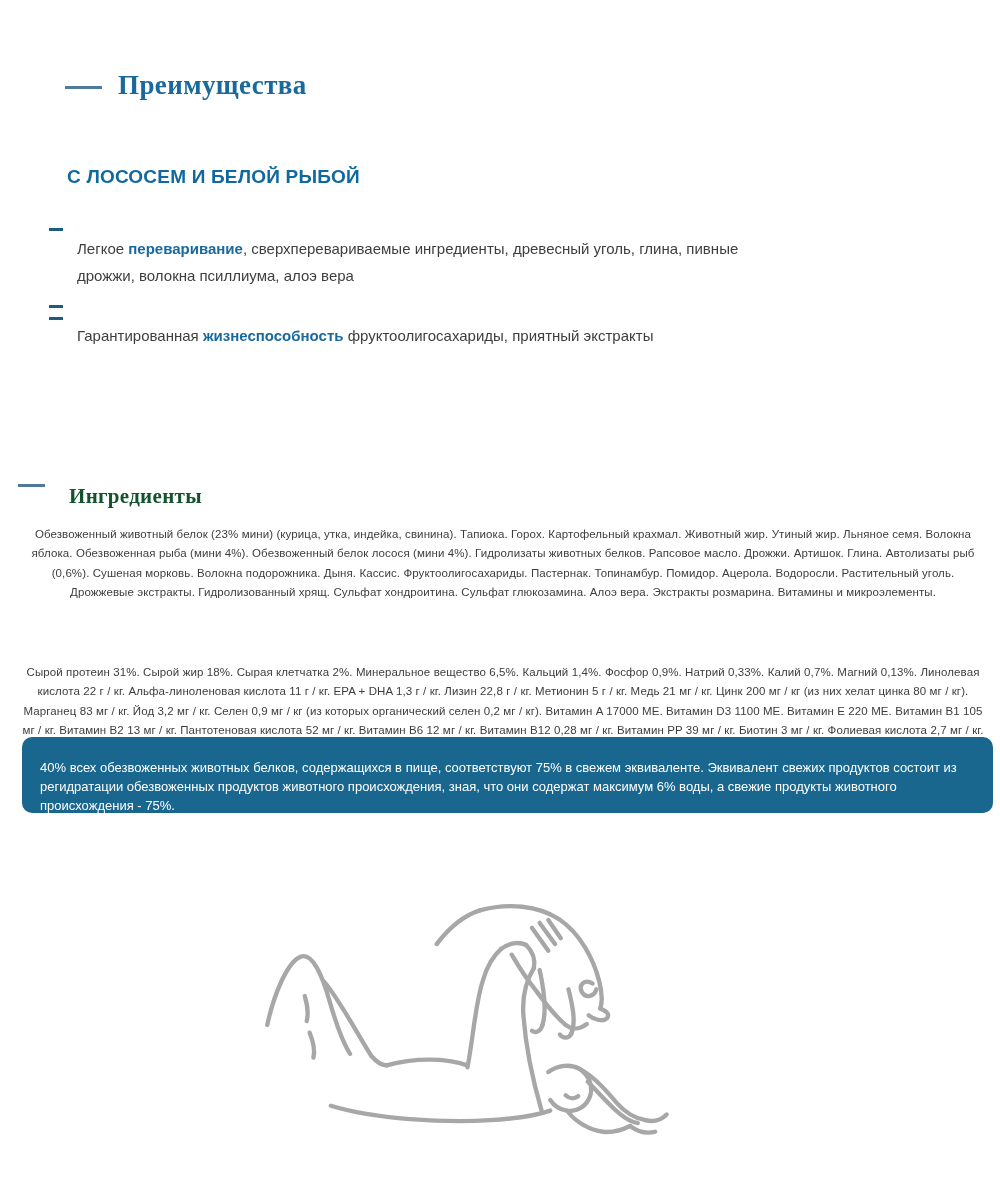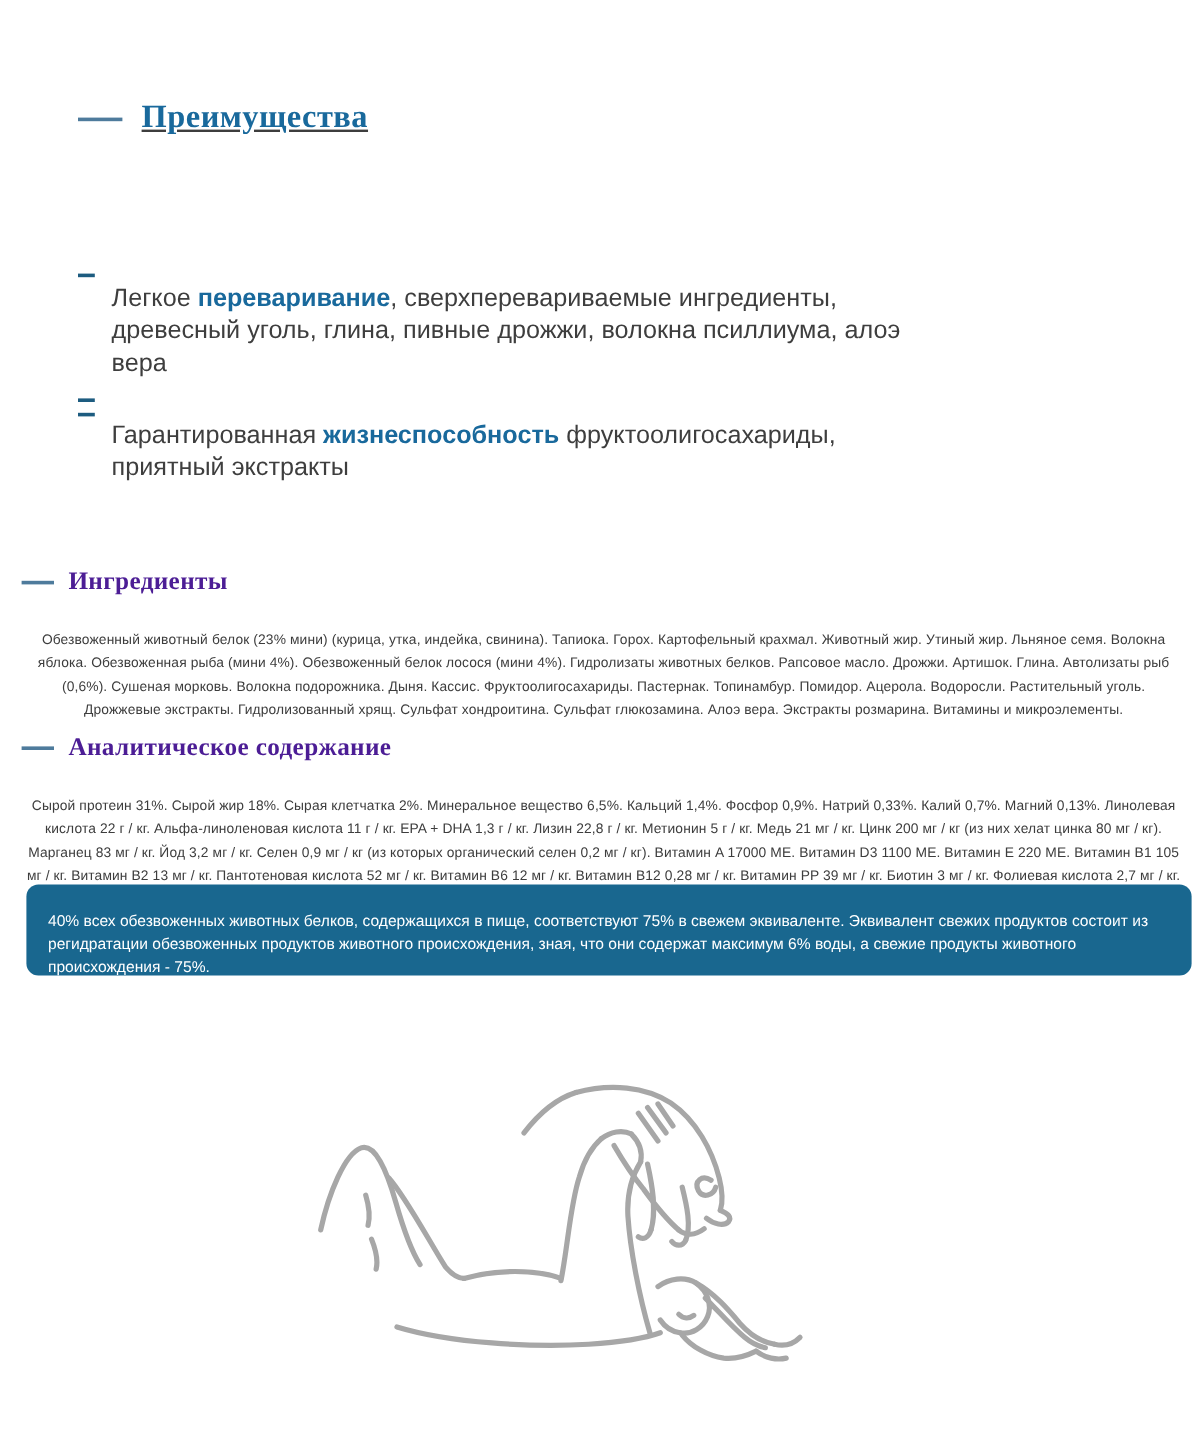--- a/index.html
+++ b/index.html
@@ -3,30 +3,30 @@
 <meta charset="utf-8">
 <style>
   html,body{margin:0;padding:0;background:#fff;}
   .page{position:relative;width:1000px;height:1200px;background:#ffffff;overflow:hidden;
         font-family:"Liberation Sans", sans-serif;color:#3e3e3e;}
 
   
   .sec-head{position:absolute;display:flex;align-items:flex-start;}
   .hdash{background:#4e7b9c;height:3px;flex:0 0 auto;}
   .sec-head h1{margin:0;font:700 27px "Liberation Serif", serif;color:#19699c;letter-spacing:.4px;}
-  .sec-head h2{margin:0;font:700 21px "Liberation Serif", serif;color:#4c1d95;letter-spacing:.3px;}
+  .sec-head h2{margin:12px;font:700 21px "Liberation Serif", serif;color:#14532d;letter-spacing:.3px;}
 
-  #advantages-head{left:65px;top:82px;text-decoration:underline;}
+  #advantages-head{left:65px;top:70px;}
   #advantages-head .hdash{width:37px;margin:16px 16px 0 0;}
 
   #product-title{position:absolute;left:67px;top:166px;margin:0;
         font:700 19px "Liberation Sans", sans-serif;color:#0f699e;letter-spacing:.2px;}
 
   
-  #benefits{position:absolute;left:65px;top:220px;width:718px;font-size:21px;color:#3e3e3e;}
+  #benefits{position:absolute;left:49px;top:220px;width:718px;font-size:15px;color:#3e3e3e;}
   .benefit{position:relative;padding-left:28px;}
   .bdash{position:absolute;left:0;width:14px;height:3px;background:#1d5c80;}
   .btext{line-height:27px;}
   .hl{font-weight:700;color:#19699c;}
   #benefit-1{margin-bottom:16px;}
   #benefit-1 .bdash{top:8px;}
   #benefit-1 .btext{padding-top:15px;}
   #benefit-2{margin-bottom:12px;}
   #benefit-2 .bdash{top:12px;}
   #benefit-3 .bdash{top:0;}
@@ -53,20 +53,21 @@
 </head>
 <body>
 
 <div class="page">
 
   <div class="sec-head" id="advantages-head">
     <span class="hdash"></span>
     <h1>Преимущества</h1>
   </div>
 
+  <h3 id="product-title">С ЛОСОСЕМ И БЕЛОЙ РЫБОЙ</h3>
 
   <div id="benefits">
 
     <div class="benefit" id="benefit-1">
       <span class="bdash"></span>
       <div class="btext"><span>Легкое </span><span class="hl">переваривание</span><span>, сверхперевариваемые ингредиенты, древесный уголь, глина, пивные дрожжи, волокна псиллиума, алоэ вера</span></div>
     </div>
 
     <div class="benefit" id="benefit-2">
       <span class="bdash"></span>
@@ -80,24 +81,20 @@
     </div>
 
   </div>
 
   <div class="sec-head" id="ingredients-head">
     <span class="hdash"></span>
     <h2>Ингредиенты</h2>
   </div>
   <p class="small-par" id="ingredients-text">Обезвоженный животный белок (23% мини) (курица, утка, индейка, свинина). Тапиока. Горох. Картофельный крахмал. Животный жир. Утиный жир. Льняное семя. Волокна яблока. Обезвоженная рыба (мини 4%). Обезвоженный белок лосося (мини 4%). Гидролизаты животных белков. Рапсовое масло. Дрожжи. Артишок. Глина. Автолизаты рыб (0,6%). Сушеная морковь. Волокна подорожника. Дыня. Кассис. Фруктоолигосахариды. Пастернак. Топинамбур. Помидор. Ацерола. Водоросли. Растительный уголь. Дрожжевые экстракты. Гидролизованный хрящ. Сульфат хондроитина. Сульфат глюкозамина. Алоэ вера. Экстракты розмарина. Витамины и микроэлементы.</p>
 
-  <div class="sec-head" id="analysis-head">
-    <span class="hdash"></span>
-    <h2>Аналитическое содержание</h2>
-  </div>
   <p class="small-par" id="analysis-text">Сырой протеин 31%. Сырой жир 18%. Сырая клетчатка 2%. Минеральное вещество 6,5%. Кальций 1,4%. Фосфор 0,9%. Натрий 0,33%. Калий 0,7%. Магний 0,13%. Линолевая кислота 22 г / кг. Альфа-линоленовая кислота 11 г / кг. EPA + DHA 1,3 г / кг. Лизин 22,8 г / кг. Метионин 5 г / кг. Медь 21 мг / кг. Цинк 200 мг / кг (из них хелат цинка 80 мг / кг). Марганец 83 мг / кг. Йод 3,2 мг / кг. Селен 0,9 мг / кг (из которых органический селен 0,2 мг / кг). Витамин A 17000 ME. Витамин D3 1100 ME. Витамин E 220 ME. Витамин B1 105 мг / кг. Витамин B2 13 мг / кг. Пантотеновая кислота 52 мг / кг. Витамин B6 12 мг / кг. Витамин B12 0,28 мг / кг. Витамин PP 39 мг / кг. Биотин 3 мг / кг. Фолиевая кислота 2,7 мг / кг. Витамин C 49 мг / кг. Холина хлорид 1800 мг / кг. Энергетическая ценность 4200 ккал / кг.</p>
 
   <div id="note-banner">
     <span>40% всех обезвоженных животных белков, содержащихся в пище, соответствуют 75% в свежем эквиваленте. Эквивалент свежих продуктов состоит из регидратации обезвоженных продуктов животного происхождения, зная, что они содержат максимум 6% воды, а свежие продукты животного происхождения - 75%.</span>
   </div>
 
   <svg id="sketch" viewBox="0 0 480 280" aria-hidden="true">
 
     <path d="M 20 142 C 27 110 41 76 55 71 C 67 67 77 90 85 118 C 91 139 99 161 106 172"></path>
     <path d="M 59 112 C 62 122 63 130 61 138"></path>

